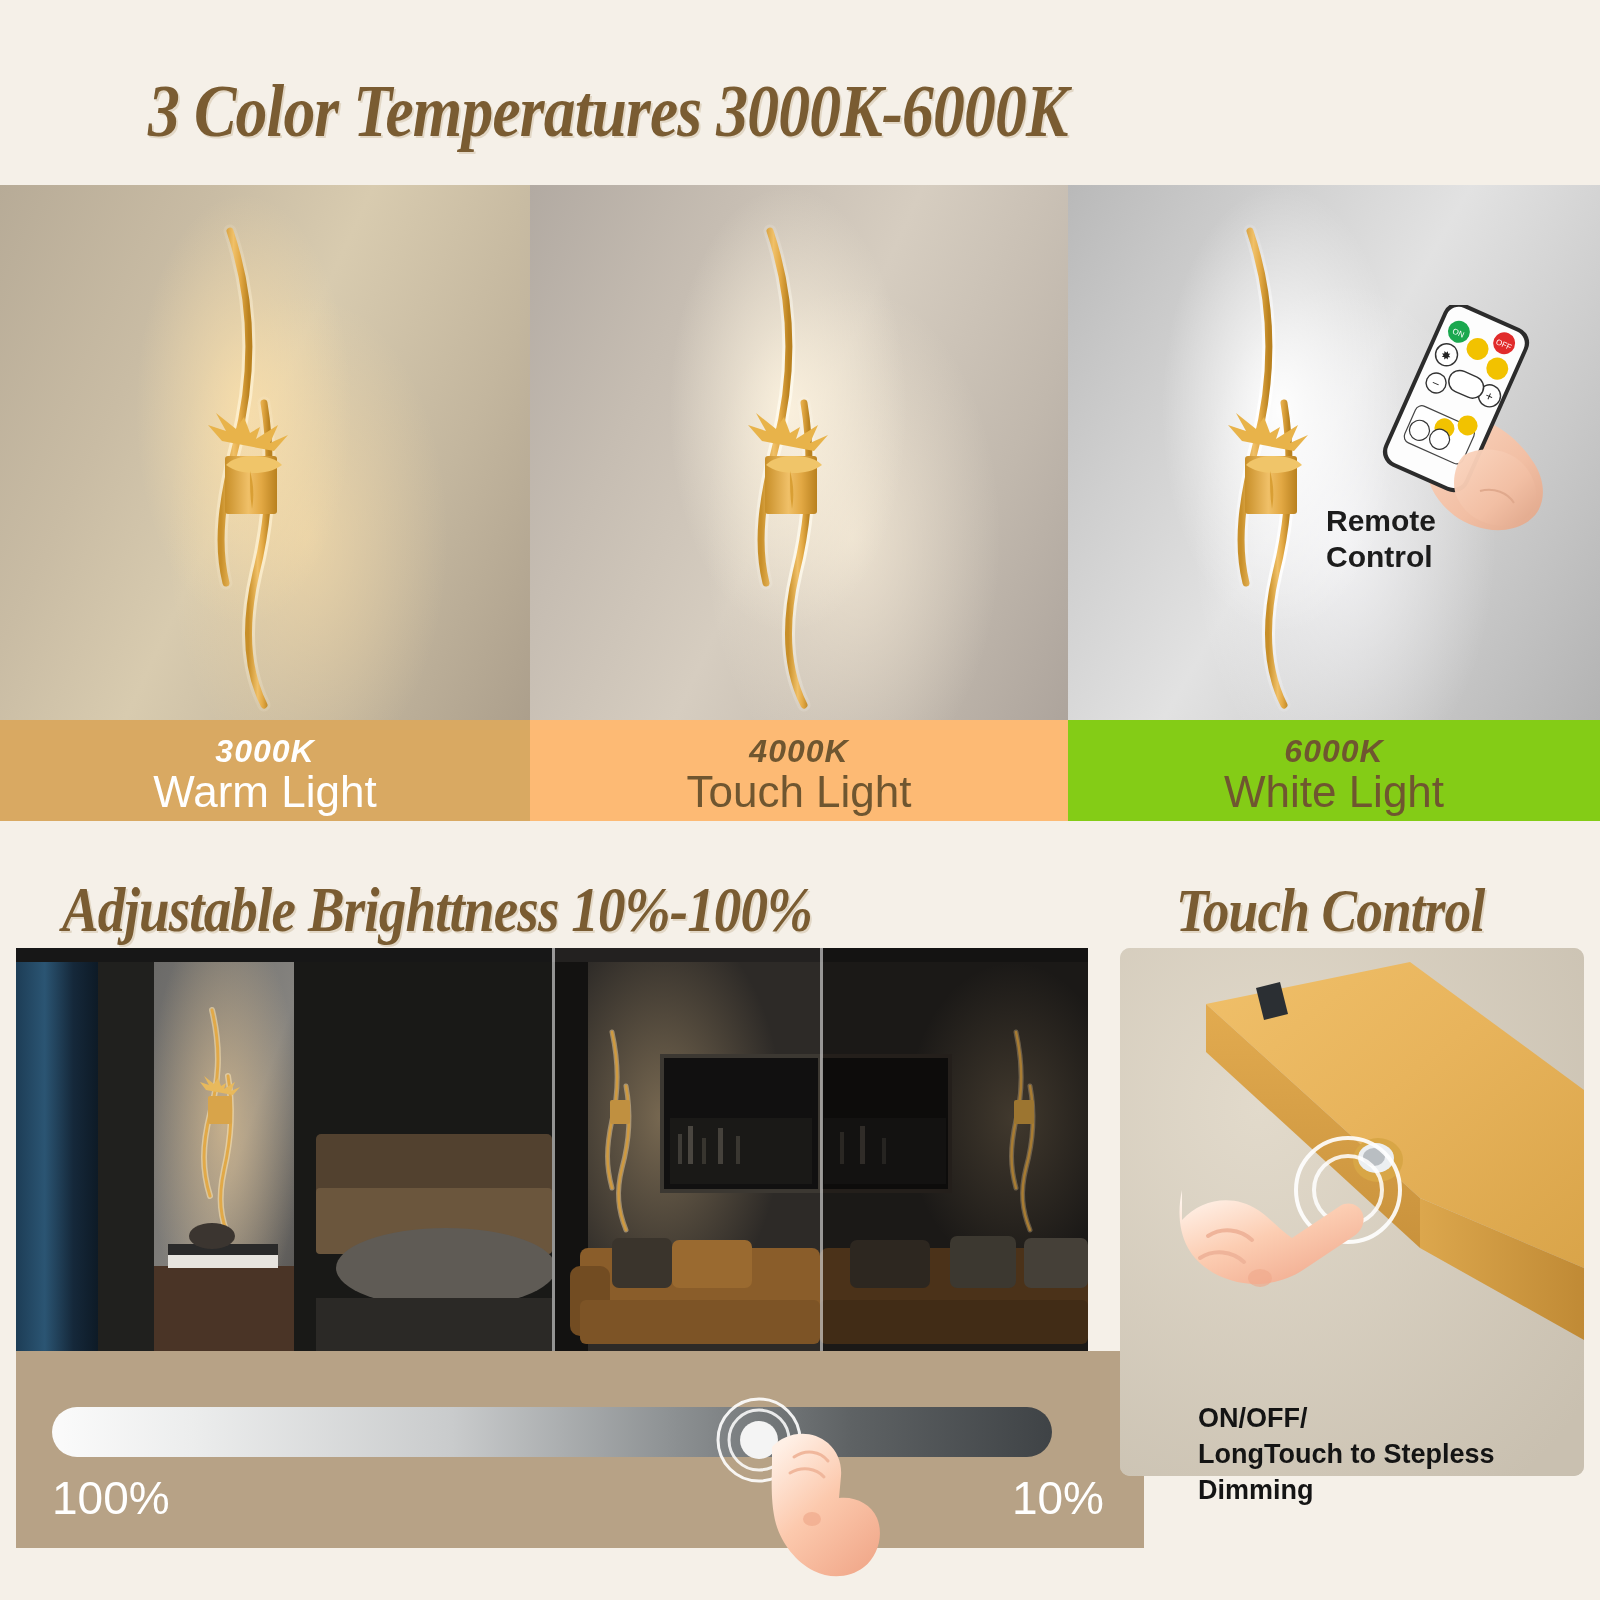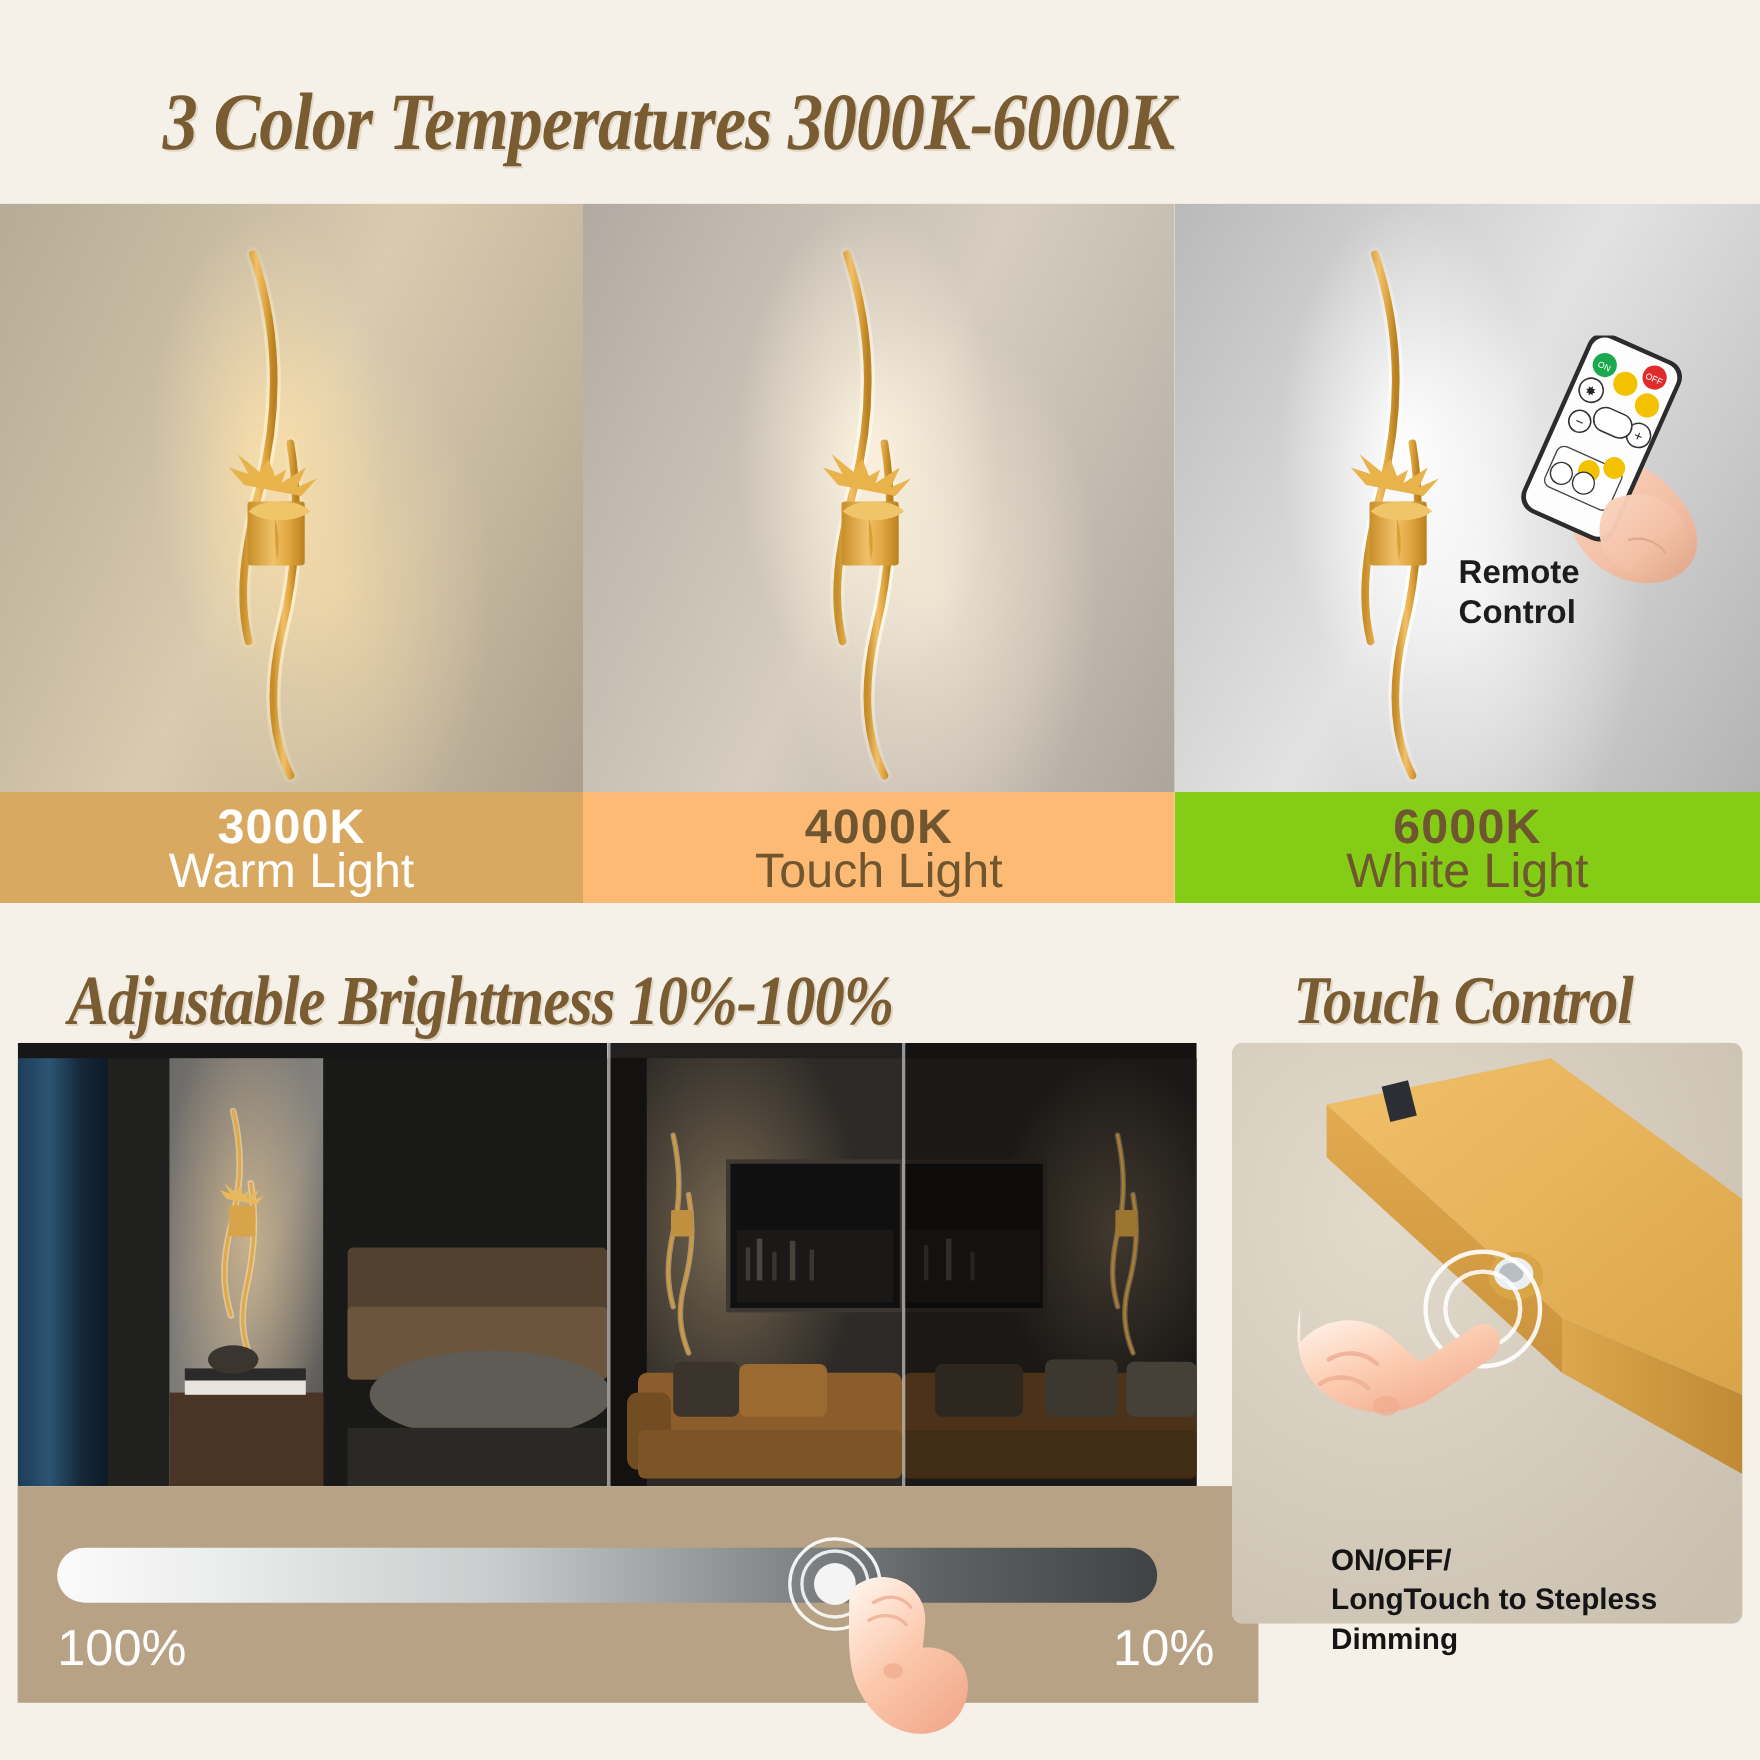--- a/index.html
+++ b/index.html
@@ -73,22 +73,22 @@
   .lamp svg { width: 100%; height: 100%; display:block; }
 
   
   .ct-band {
     height: 101px;
     display: flex; flex-direction: column;
     align-items: center; justify-content: center;
   }
   .band-k {
     font-family: "Liberation Sans", sans-serif;
-    font-weight: bold; 
-    font-size: 44px; line-height: 43px;
+    font-weight: bold; font-style: italic;
+    font-size: 32px; line-height: 43px;
     letter-spacing: 1px;
   }
   .band-sub {
     font-family: "Liberation Sans", sans-serif;
     font-size: 44px; line-height: 38px; font-weight: 400;
   }
 
   
   .remote-wrap { position: absolute; right: 22px; top: 120px; width: 210px; height: 260px; }
   .remote-label {
@@ -512,18 +512,18 @@
       <path d="M62 272 c20 -22 52 -26 76 -10 c12 8 22 20 34 28 l48 -32 c8 -5 18 -2 22 6
                c4 9 0 19 -8 24 l-48 32 c-14 10 -32 16 -50 16 c-28 0 -56 -14 -68 -36
                c-10 -18 -10 -40 -6 -58 Z" fill="url(#skin3)"></path>
       <path d="M88 288 c14 -9 32 -7 44 4" stroke="#efb49a" stroke-width="4" fill="none" stroke-linecap="round"></path>
       <path d="M80 310 c14 -9 32 -7 44 4" stroke="#efb49a" stroke-width="4" fill="none" stroke-linecap="round"></path>
       <ellipse cx="140" cy="330" rx="12" ry="9" fill="#f0a98c" opacity="0.65"></ellipse>
     </svg>
   </div>
 
   <div class="touch-caption">
-    <div class="tc-body" style="white-space: pre-line; margin-left: 12px;">ON/OFF/
+    <div class="tc-body" style="white-space: pre-line;">ON/OFF/
 LongTouch to Stepless
 Dimming</div>
   </div>
 
 </div>
 
 </body></html>

